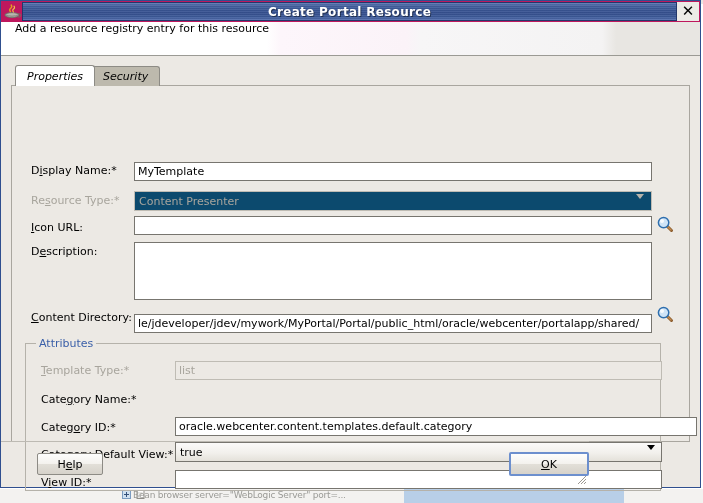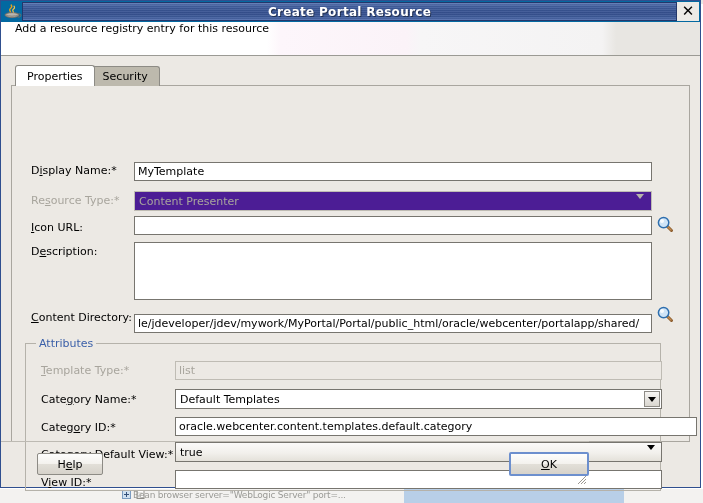--- a/index.html
+++ b/index.html
@@ -72,21 +72,21 @@
     background: #ece9e4;
     border: 1px solid #2f4f8f;
     border-top-width: 1px;
     box-sizing: border-box;
   }
 
   
   .titlebar {
     position: relative;
     height: 21px;
-    background: #0369a1;
+    background: #be185d;
     display: flex;
     align-items: center;
     padding: 0 1px;
     box-sizing: border-box;
   }
   .title-icon {
     width: 20px; height: 19px;
     flex: 0 0 20px;
     position: relative;
   }
@@ -175,20 +175,21 @@
     padding: 0 11px 0 11px;
     display: flex;
     align-items: center;
     font-size: 11px;
     border: 1px solid #8d8b85;
     border-bottom: none;
     border-radius: 3px 3px 0 0;
     box-sizing: border-box;
     position: relative;
     cursor: default;
+    font-style: italic;
   }
   .tab.selected {
     background: #ffffff;
     z-index: 3;
     height: 21px;
     border-color: #8d8b85;
   }
   .tab.unselected {
     background: #bdb9ad;
     margin-left: -4px;
@@ -290,21 +291,21 @@
   .combo-flat .fbtn {
     position: absolute;
     right: 6px; top: 7px;
   }
 
   
   .combo-dis {
     box-sizing: border-box;
     position: relative;
     height: 20px;
-    background: #4c1d95;
+    background: #0c4a6e;
     border: 1px solid #bfbcb4;
     display: flex;
     align-items: center;
   }
   .combo-dis .cval { padding-left: 4px; font-size: 11px; color: #a8a59d; }
   .combo-dis .fbtn { position: absolute; right: 7px; top: 7px; }
 
   
   .mag {
     width: 17px; height: 17px;
@@ -473,26 +474,20 @@
     <div class="frow" style="left:40px; top:308px;">
       <span class="flabel disabled"><span></span><span class="mn">T</span><span>emplate Type:*</span></span>
     </div>
     <div class="txt disabled" style="position:absolute; left:174px; top:305px; width:487px; display:flex; align-items:center;">
       <span>list</span>
     </div>
 
     <div class="frow" style="left:40px; top:337px;">
       <span class="flabel"><span>Cate</span><span class="mn">g</span><span>ory Name:*</span></span>
     </div>
-    <div class="combo" style="position:absolute; left:174px; top:333px; width:487px;">
-      <span class="cval">Default Templates</span>
-      <span class="cbtn">
-          <span class="arrow-dn"></span>
-        </span>
-    </div>
 
     <div class="frow" style="left:40px; top:365px;">
       <span class="flabel"><span>Categ</span><span class="mn">o</span><span>ry ID:*</span></span>
     </div>
     <input class="txt" style="position: absolute; left: 174px; top: 361px; width: 522px;" value="oracle.webcenter.content.templates.default.category">
 
     <div class="frow" style="left:40px; top:392px;">
       <span class="flabel"><span>Categor</span><span class="mn">y</span><span> Default View:*</span></span>
     </div>
     <div class="combo-flat" style="position:absolute; left:174px; top:386px; width:487px;">

